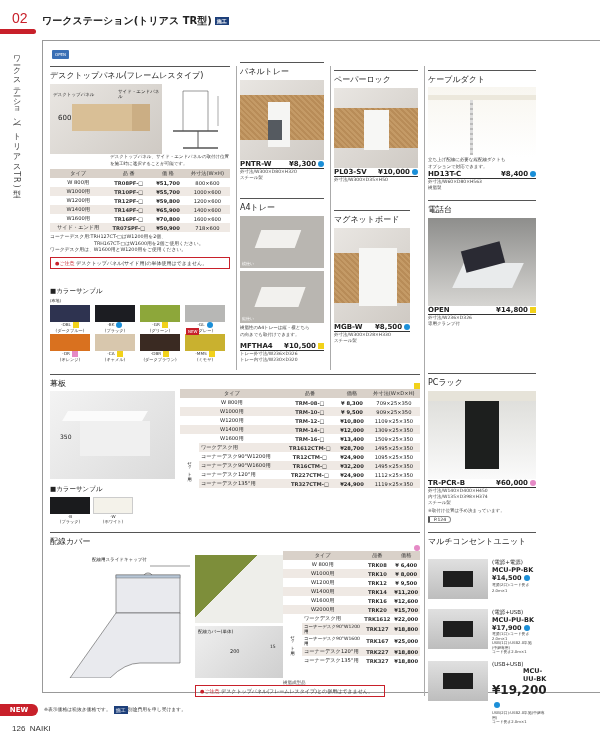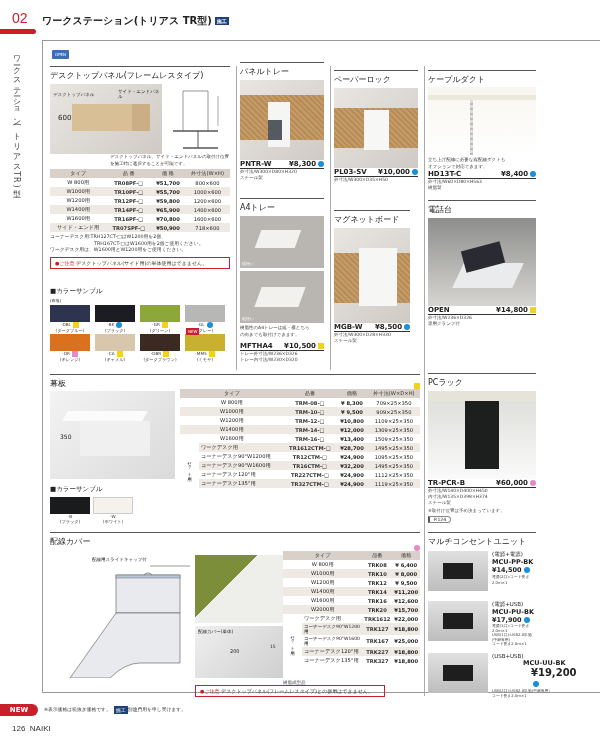--- a/index.html
+++ b/index.html
@@ -476,21 +476,21 @@
   </table>
   <div class="spec" style="position:absolute;left:233px;top:147px;">樹脂成型品</div>
   <div class="dot" style="position:absolute;right:0;top:12px;background:#e58ac6;"></div>
   <div class="caution" style="position:absolute;left:145px;top:152px;width:190px;">
     <b>●ご注意</b>&nbsp;<span>デスクトップパネル(フレームレスタイプ)との併用はできません。</span>
   </div>
 </div>
 
 <div class="abs" style="left:428px;top:532px;width:108px;">
   <div class="sec-title">マルチコンセントユニット</div>
-  <div style="display:flex;gap:4px;margin-top:4px;height:44px;">
+  <div style="display:flex;gap:4px;margin-top:12px;height:44px;">
     <div style="width:60px;height:40px;background:linear-gradient(#e0e0e0,#bdbdbd);position:relative;flex-shrink:0;">
         <div style="position:absolute;left:15px;top:12px;width:30px;height:16px;background:#1e1e1e;"></div>
       </div>
     <div>
       <div style="font-size:5.5px;">(電源+電源)</div>
       <div style="font-size:6.5px;font-weight:bold;">MCU-PP-BK</div>
       <div style="font-size:6.5px;font-weight:bold;"><span>¥14,500</span><span class="dot" style="background:#1b8fd8;"></span></div>
       <div class="spec" style="font-size:3.8px;">電源(2口):コード長さ2.0m×1</div>
     </div>
   </div>
@@ -509,21 +509,21 @@
         </div>
     </div>
   </div>
   <div style="display:flex;gap:4px;margin-top:4px;height:44px;">
     <div style="width:60px;height:40px;background:linear-gradient(#e0e0e0,#bdbdbd);position:relative;flex-shrink:0;">
         <div style="position:absolute;left:15px;top:12px;width:30px;height:16px;background:#1e1e1e;"></div>
       </div>
     <div>
       <div style="font-size:5.5px;">(USB+USB)</div>
       <div style="font-size:6.5px;font-weight:bold;padding-left:31px;">MCU-UU-BK</div>
-      <div style="font-size:10px;font-weight:bold;margin-left:39px;"><span>¥19,200</span><span class="dot" style="background:#1b8fd8;"></span></div>
+      <div style="font-size:12px;font-weight:bold;"><span>¥19,200</span><span class="dot" style="background:#1b8fd8;"></span></div>
       <div class="spec" style="font-size:3.8px;line-height:4.5px;">
           <div>USB(2口):USB2.0準拠(中継専用)</div>
           <div>コード長さ2.0m×1</div>
         </div>
     </div>
   </div>
 </div>
 
 <div class="abs" style="left:0;top:704px;width:38px;height:12px;background:#c8202a;color:#fff;font-size:7px;font-weight:bold;text-align:center;line-height:12px;border-radius:0 6px 6px 0;">NEW</div>
 <div class="abs" style="left:44px;top:706px;font-size:4.8px;color:#333;">

